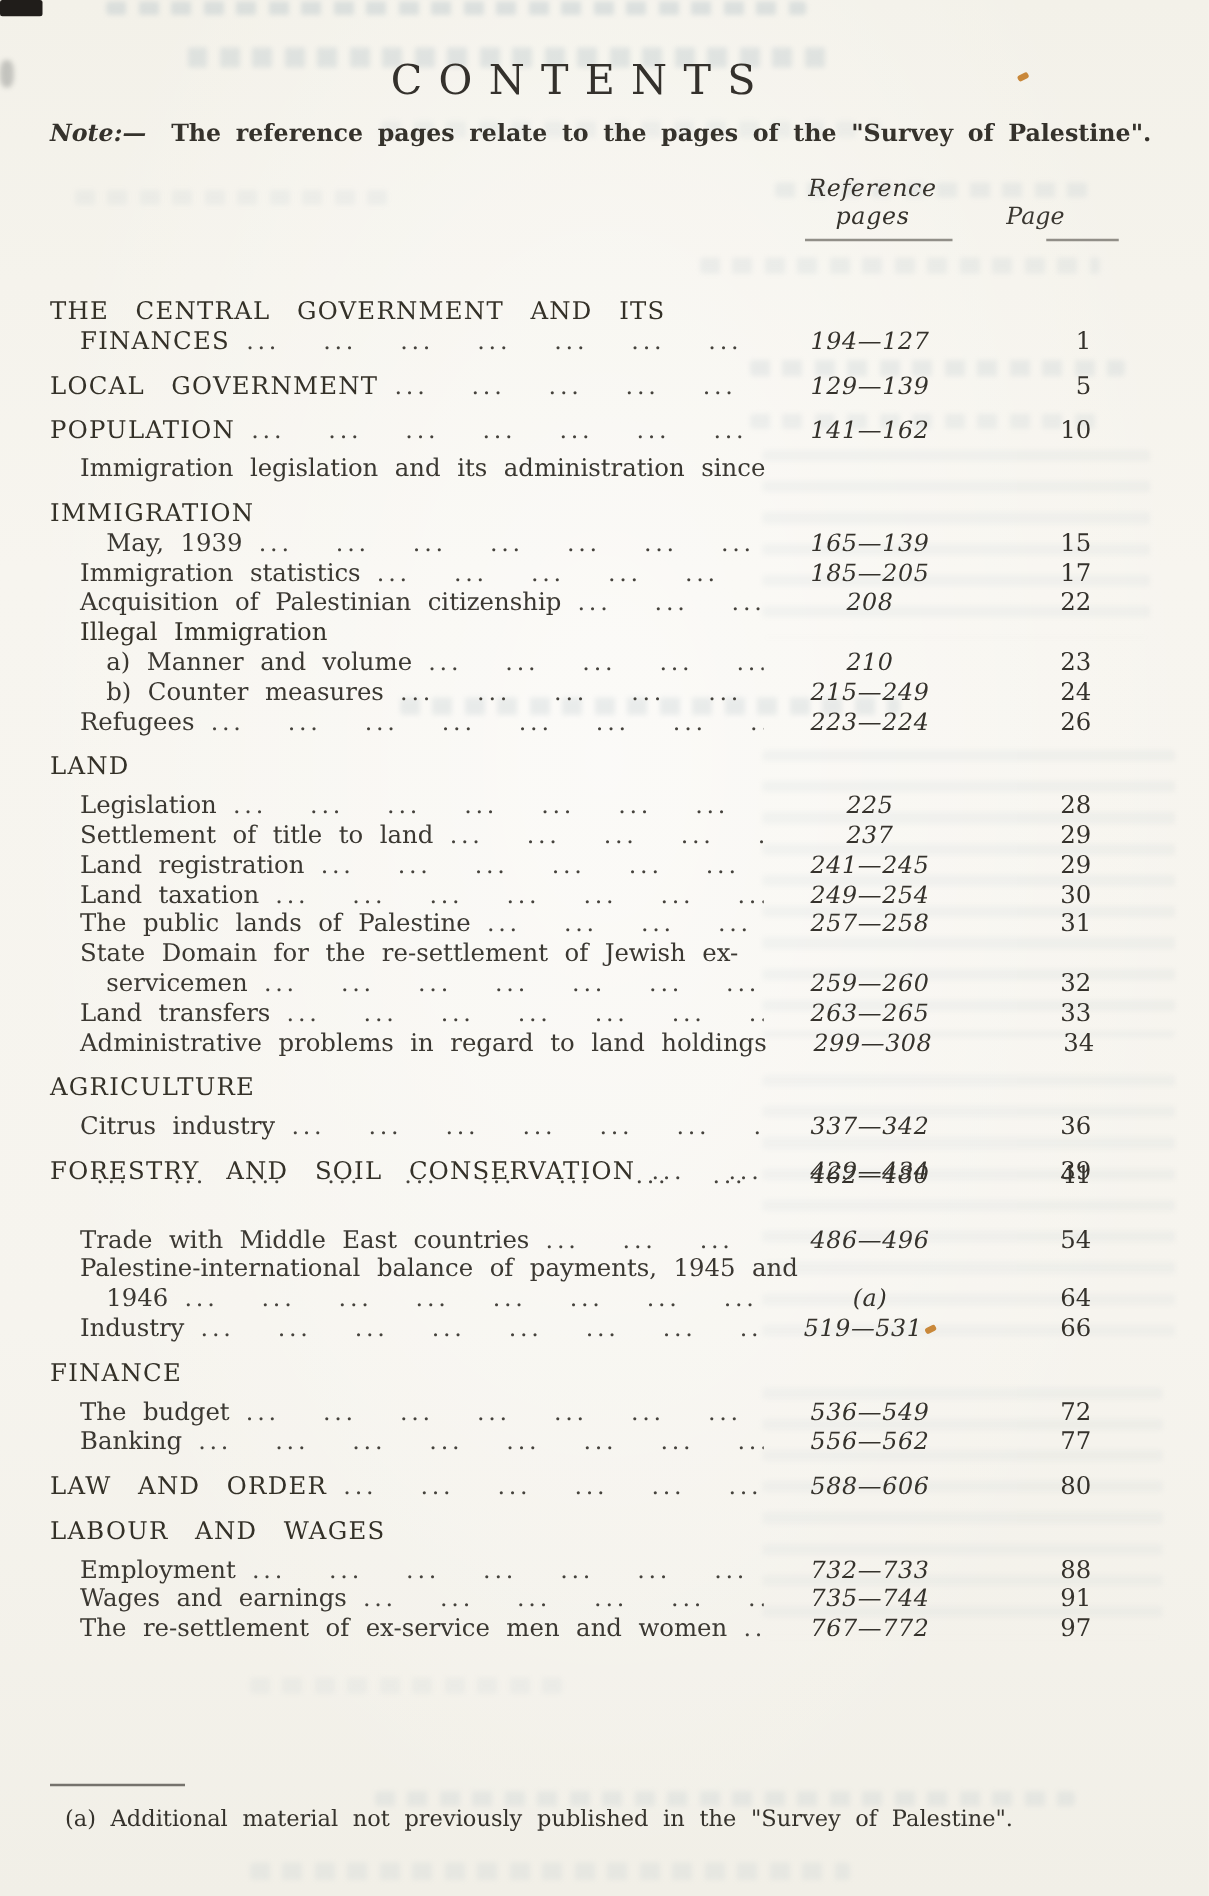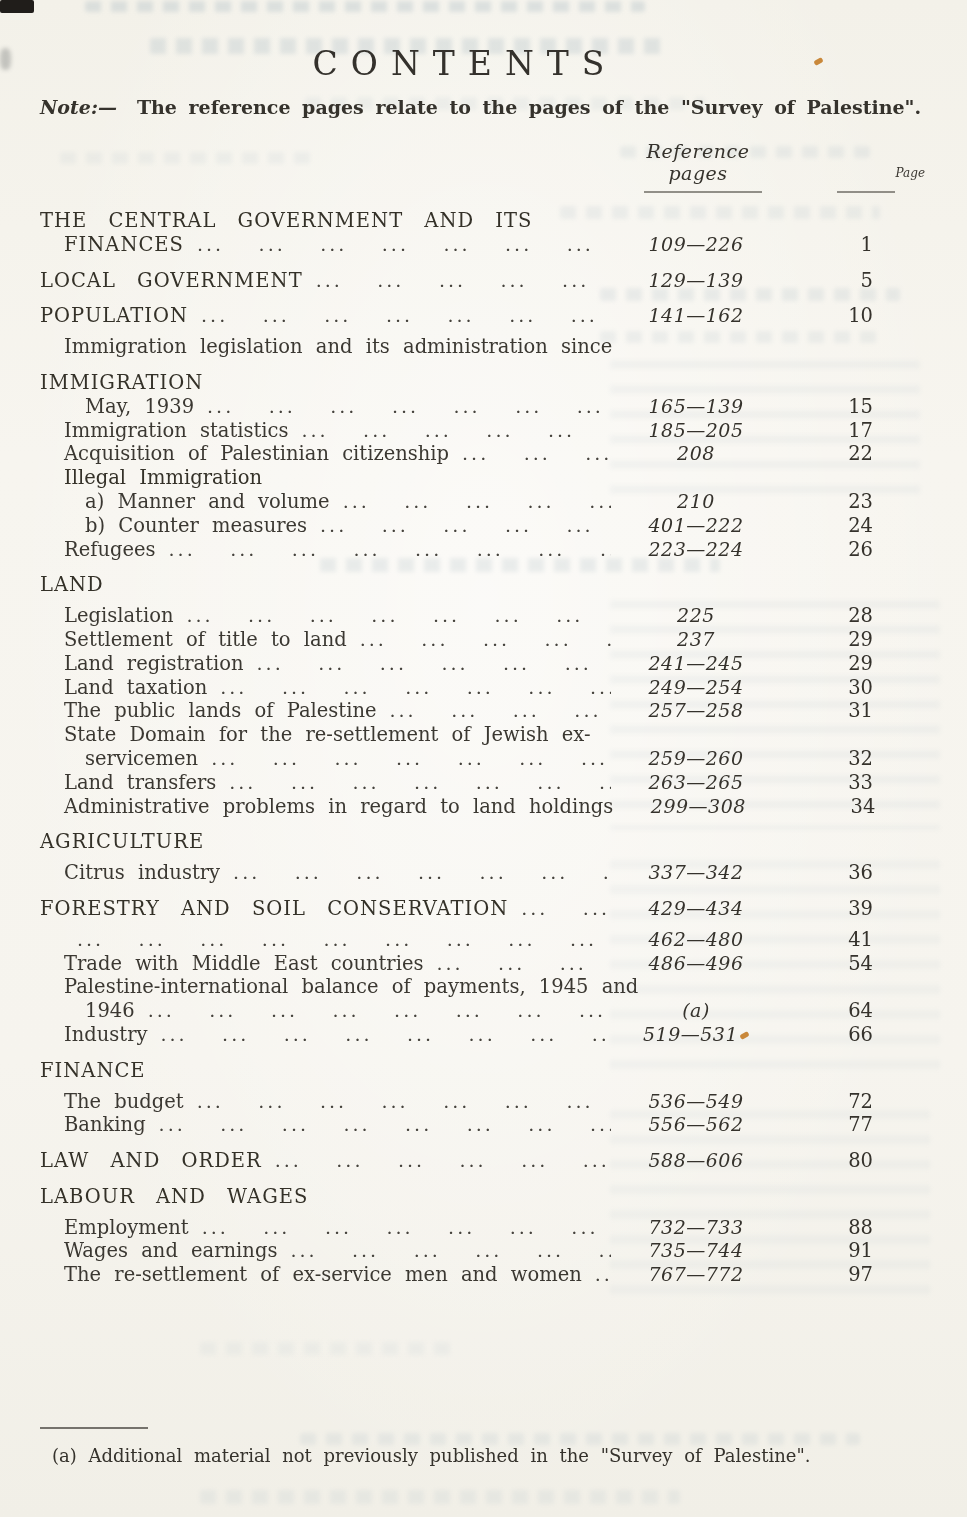--- a/index.html
+++ b/index.html
@@ -34,32 +34,32 @@
     position:absolute;top:44px;left:0;width:930px;text-align:center;
     font-size:33px;letter-spacing:13px;color:#34312c;white-space:nowrap;
   }
   .note{
     position:absolute;top:96px;left:40px;right:90px;
     font-size:19px;font-weight:700;color:#35322c;white-space:nowrap;
   }
   .note .nlabel{font-style:italic;margin-right:20px;font-weight:700;text-align:center;}
   .note .ntext{word-spacing:5px;}
   
-  .colhead{position:absolute;font-style:italic;font-size:12px;color:#3b3832;text-align:right;line-height:22px;}
+  .colhead{position:absolute;font-style:italic;font-size:19px;color:#3b3832;text-align:left;line-height:22px;}
   .colhead.ref{top:140px;left:613px;width:170px;}
   .colhead.pg{top:162px;left:805px;width:120px;}
   .rule{position:absolute;height:2px;background:#6f6c66;opacity:.75;}
   .rule.ref{top:191px;left:644px;width:118px;}
   .rule.pg{top:191px;left:837px;width:58px;}
   
   .toc{position:absolute;top:209px;left:40px;width:837px;}
   .row{display:flex;align-items:baseline;height:23.8px;line-height:23.8px;font-size:19.5px;white-space:nowrap;}
   .row.s{margin-top:12px;}
   .row.f{margin-top:7px;}
-  .row .t{word-spacing:7px;color:#3b3832;}
+  .row .t{word-spacing:7px;color:#3b3832;margin-top:28px;}
   .row.caps .t{letter-spacing:1px;word-spacing:14px;color:#343128;}
   .row.i1{padding-left:24px;}
   .row.i2{padding-left:45px;}
   .leader{flex:1;overflow:hidden;white-space:nowrap;padding-left:13px;letter-spacing:3px;color:#45423c;font-size:19px;}
   .spacer{flex:1;}
   .ref{flex:0 0 170px;text-align:center;font-style:italic;font-size:19px;color:#35322c;letter-spacing:.5px;}
   .pgn{flex:0 0 92px;text-align:right;padding-right:4px;font-size:19.5px;color:#35322c;}
   .row.head .t{color:#343128;}
   
   .fdiv{position:absolute;top:1427px;left:40px;width:108px;height:2px;background:#55524c;opacity:.8;}
@@ -106,21 +106,21 @@
   <div class="rule pg"></div>
 
   <div class="toc">
 
     <div class="row caps">
         <span class="t">THE CENTRAL GOVERNMENT AND ITS</span>
       </div>
     <div class="row caps i1">
         <span class="t">FINANCES</span>
         <span class="leader">...  ...  ...  ...  ...  ...  ...  ...  ...  ...  ...  ...  ...  ...  </span>
-        <span class="ref">109—226</span>
+        <span class="ref">194—127</span>
         <span class="pgn">1</span>
       </div>
     <div class="row caps s">
         <span class="t">LOCAL GOVERNMENT</span>
         <span class="leader">...  ...  ...  ...  ...  ...  ...  ...  ...  ...  ...  ...  ...  ...  </span>
         <span class="ref">129—139</span>
         <span class="pgn">5</span>
       </div>
     <div class="row caps s">
         <span class="t">POPULATION</span>
@@ -157,21 +157,21 @@
       </div>
     <div class="row i2">
         <span class="t">a) Manner and volume</span>
         <span class="leader">...  ...  ...  ...  ...  ...  ...  ...  ...  ...  ...  ...  ...  ...  </span>
         <span class="ref">210</span>
         <span class="pgn">23</span>
       </div>
     <div class="row i2">
         <span class="t">b) Counter measures</span>
         <span class="leader">...  ...  ...  ...  ...  ...  ...  ...  ...  ...  ...  ...  ...  ...  </span>
-        <span class="ref">401—222</span>
+        <span class="ref">215—249</span>
         <span class="pgn">24</span>
       </div>
     <div class="row i1">
         <span class="t">Refugees</span>
         <span class="leader">...  ...  ...  ...  ...  ...  ...  ...  ...  ...  ...  ...  ...  ...  </span>
         <span class="ref">223—224</span>
         <span class="pgn">26</span>
       </div>
     <div class="row caps s head">
         <span class="t">LAND</span>

